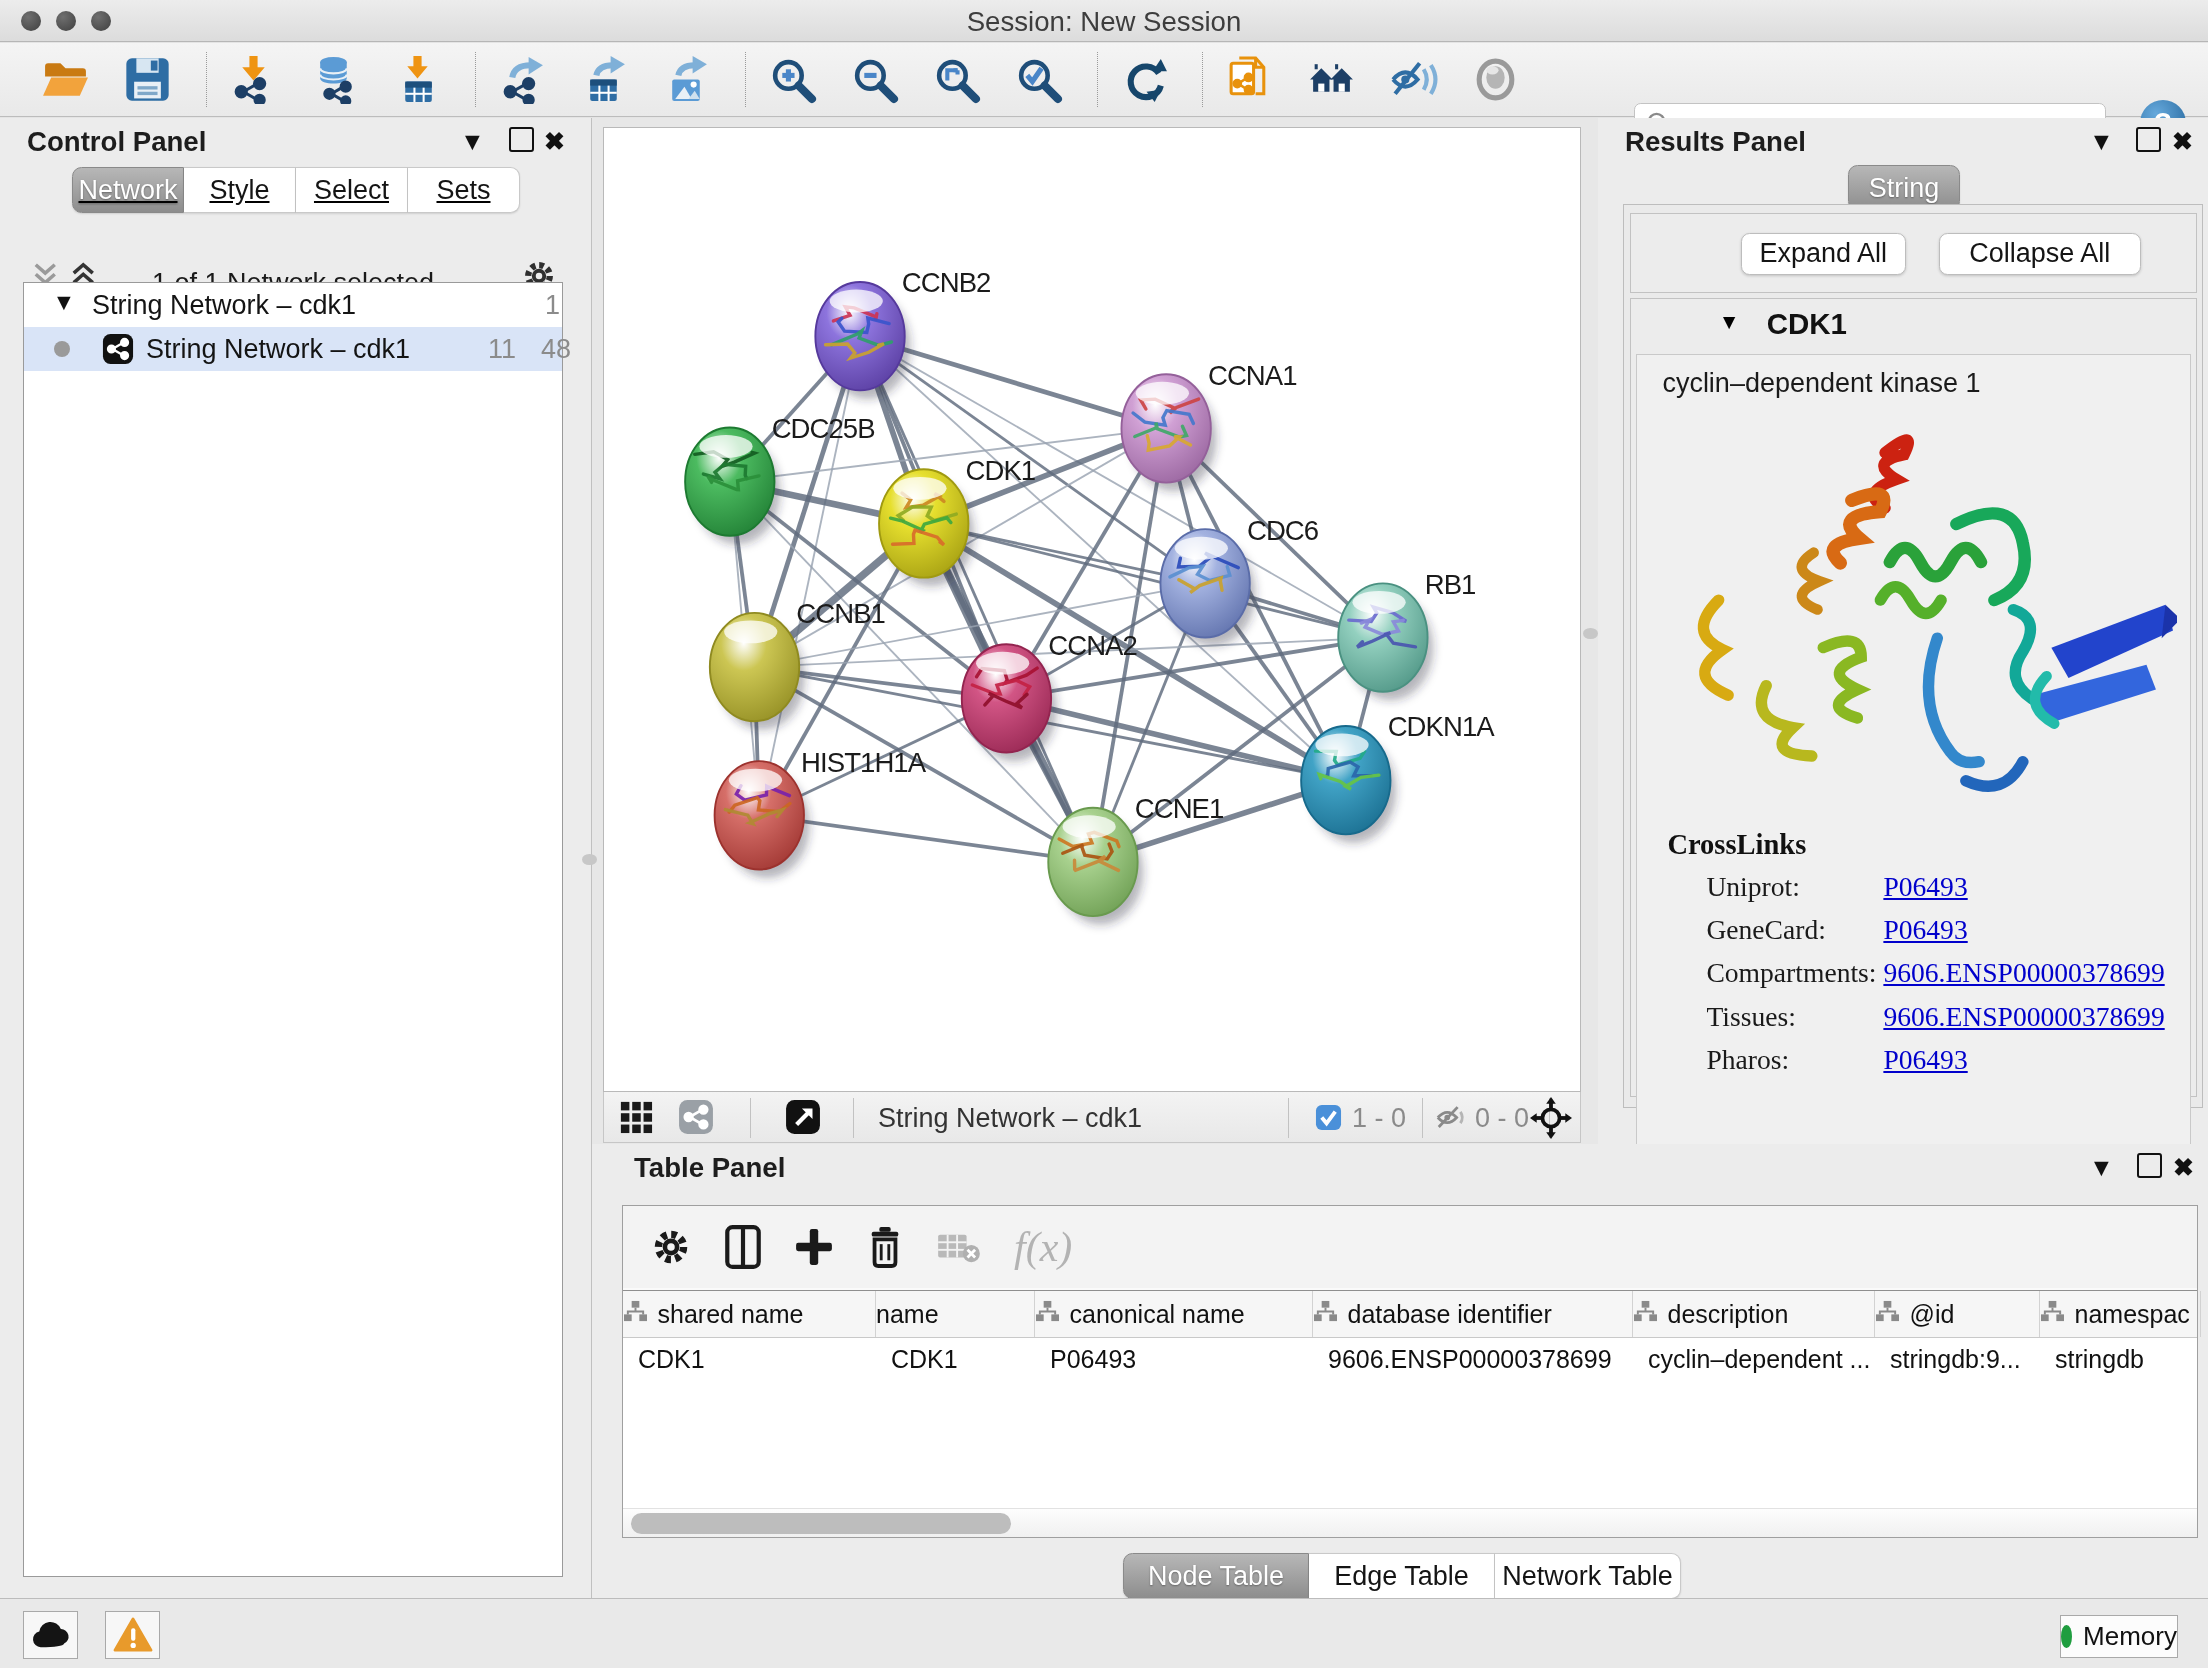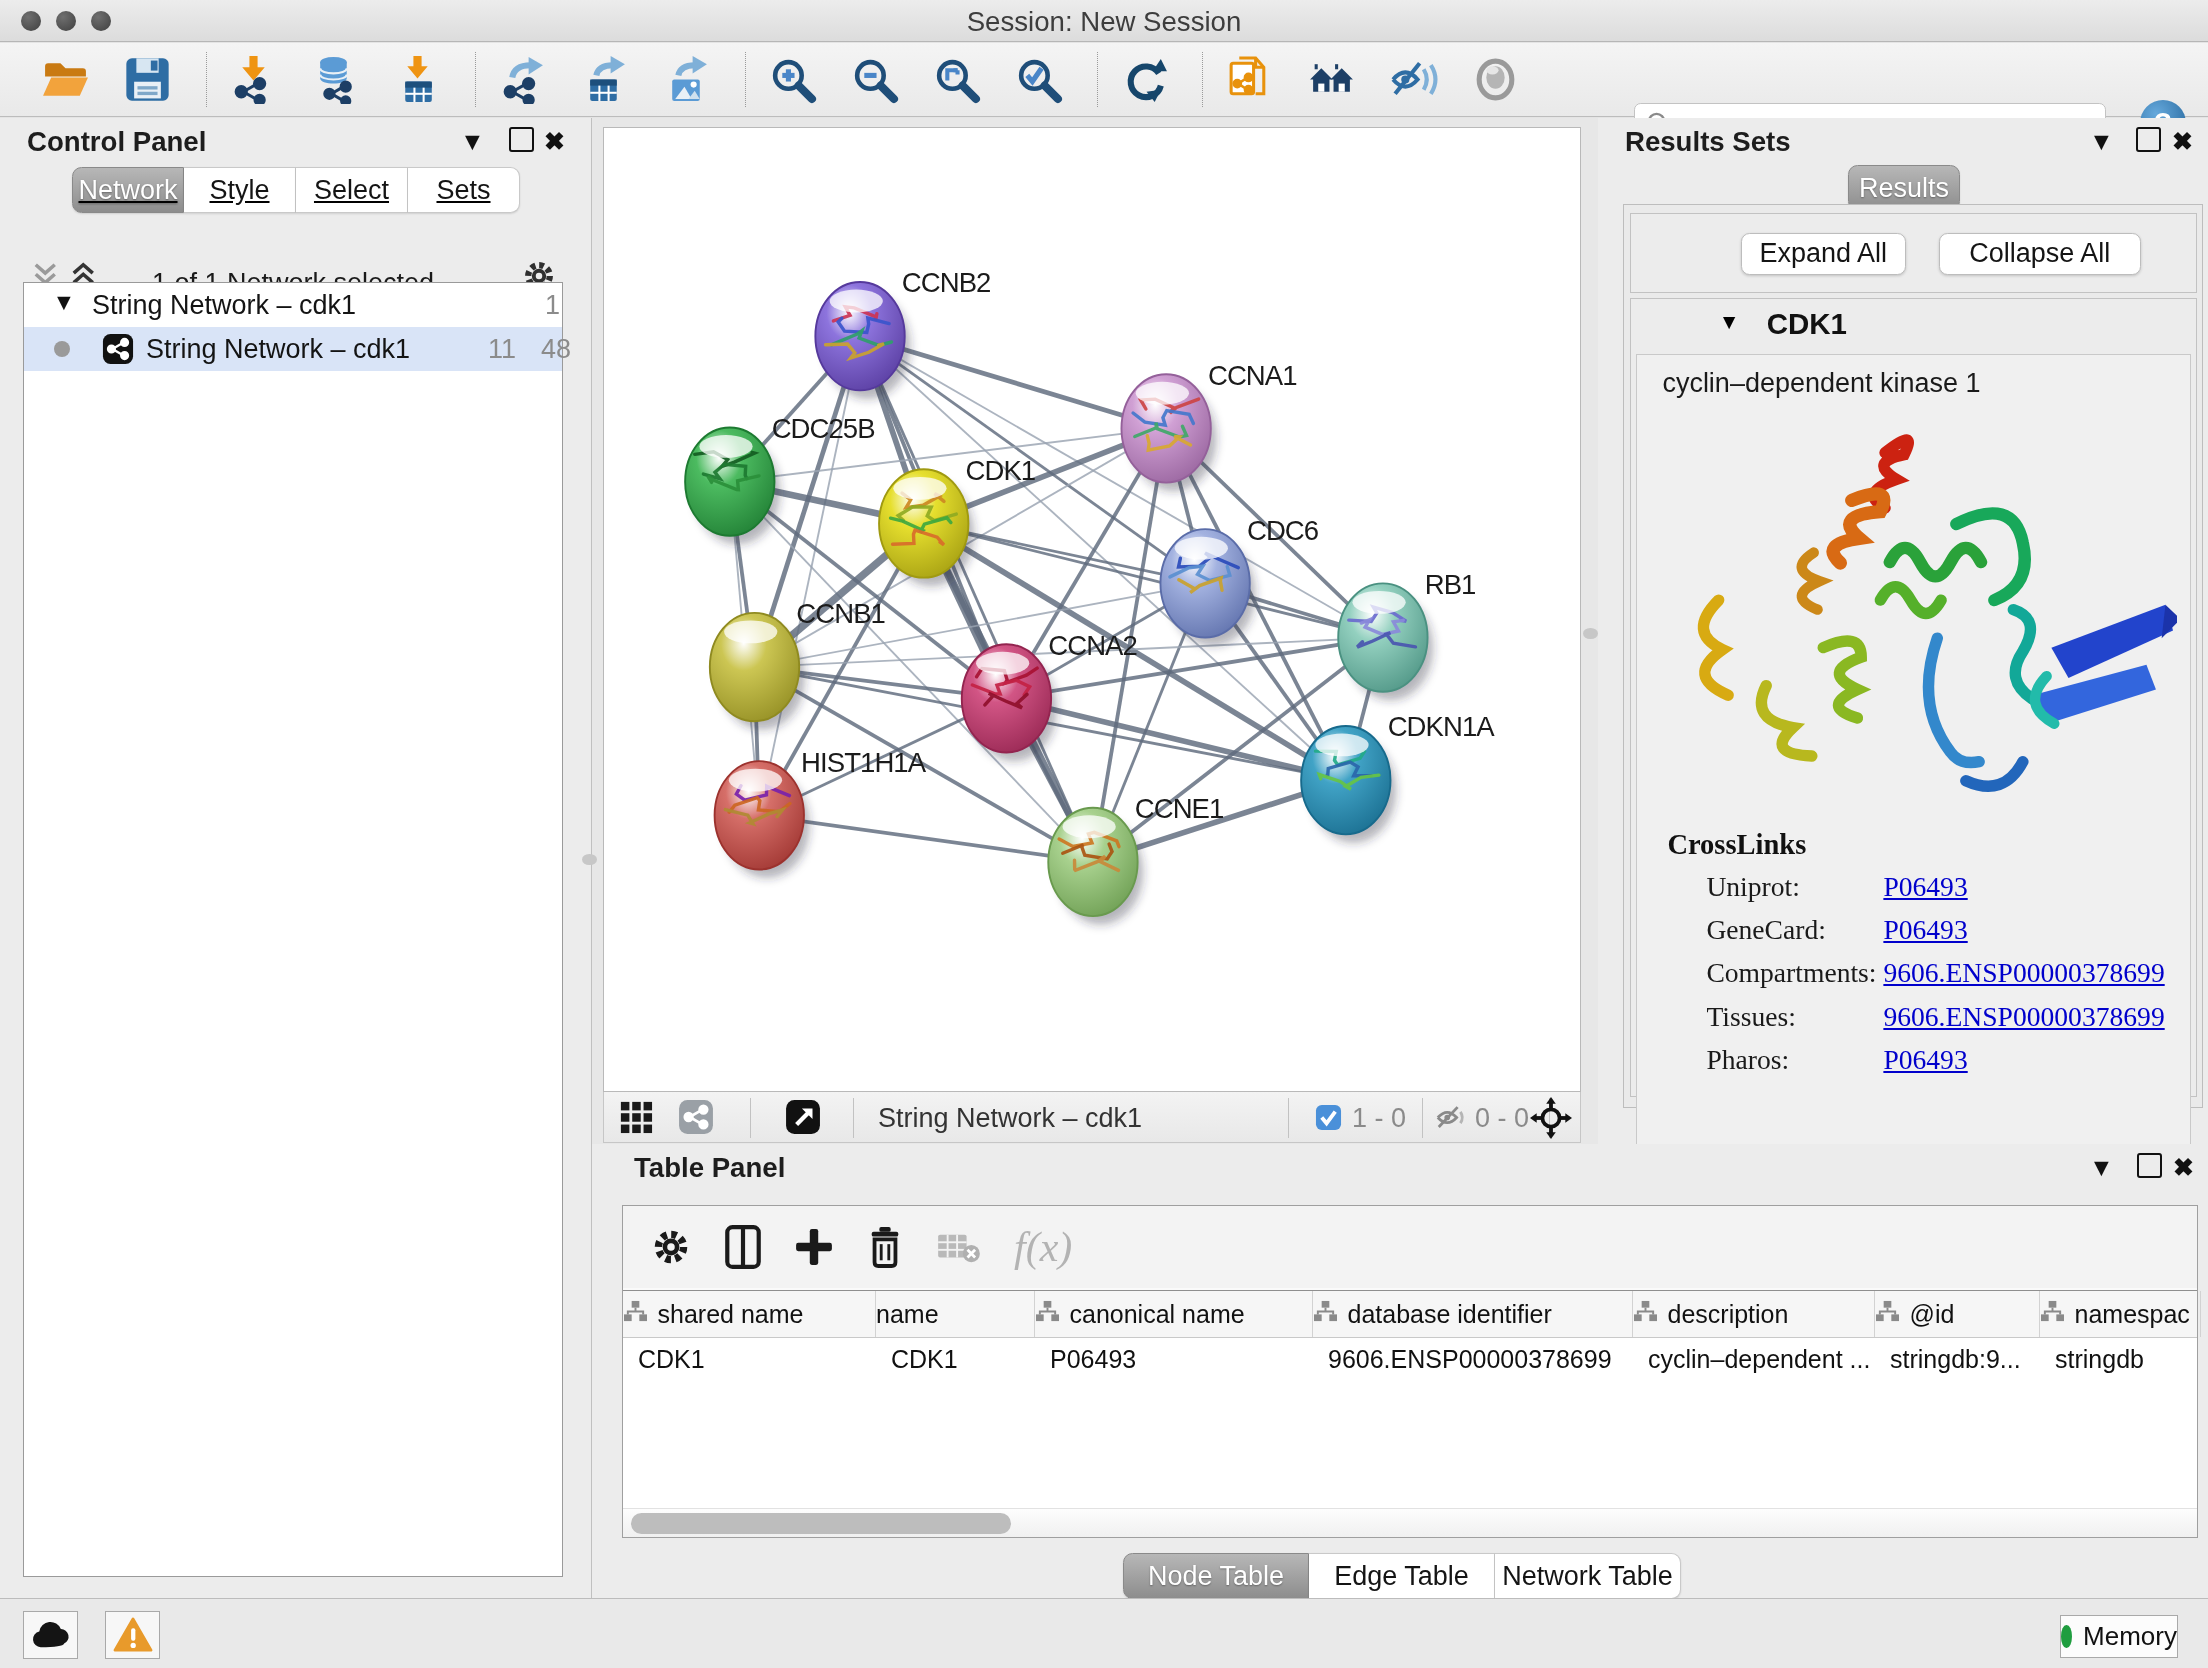--- a/index.html
+++ b/index.html
@@ -642,27 +642,27 @@
           <line x1="31" y1="22" x2="40" y2="22" stroke="#111" stroke-width="4"></line>
           <polygon points="22,0 17,7 27,7" fill="#111"></polygon>
           <polygon points="22,44 17,37 27,37" fill="#111"></polygon>
           <polygon points="0,22 7,17 7,27" fill="#111"></polygon>
           <polygon points="44,22 37,17 37,27" fill="#111"></polygon>
         </svg>
     </div>
 
     <div id="results-panel">
       <div class="panel-head">
-        <span class="panel-title">Results Sets</span>
+        <span class="panel-title">Results Panel</span>
         <button class="ph-ctrl ph-min" style="left:489px">▼</button>
         <button class="ph-ctrl ph-float" style="left:538px"></button>
         <button class="ph-ctrl" style="left:574px;font-weight:bold">✖</button>
       </div>
       <div id="rp-tab" class="seg">
-          <button class="seg-btn sel">Results</button>
+          <button class="seg-btn sel">String</button>
         </div>
       <div id="rp-outer">
         <div id="rp-btn-box">
           <button class="rp-btn" style="left:110px;width:165px">Expand All</button>
           <button class="rp-btn" style="left:308px;width:202px">Collapse All</button>
         </div>
         <div id="rp-entry">
           <div id="rp-entry-head">
             <span style="position:absolute;left:88px;top:11.4px;font-size:21px">▼</span>
             <span id="rp-gene">CDK1</span>

